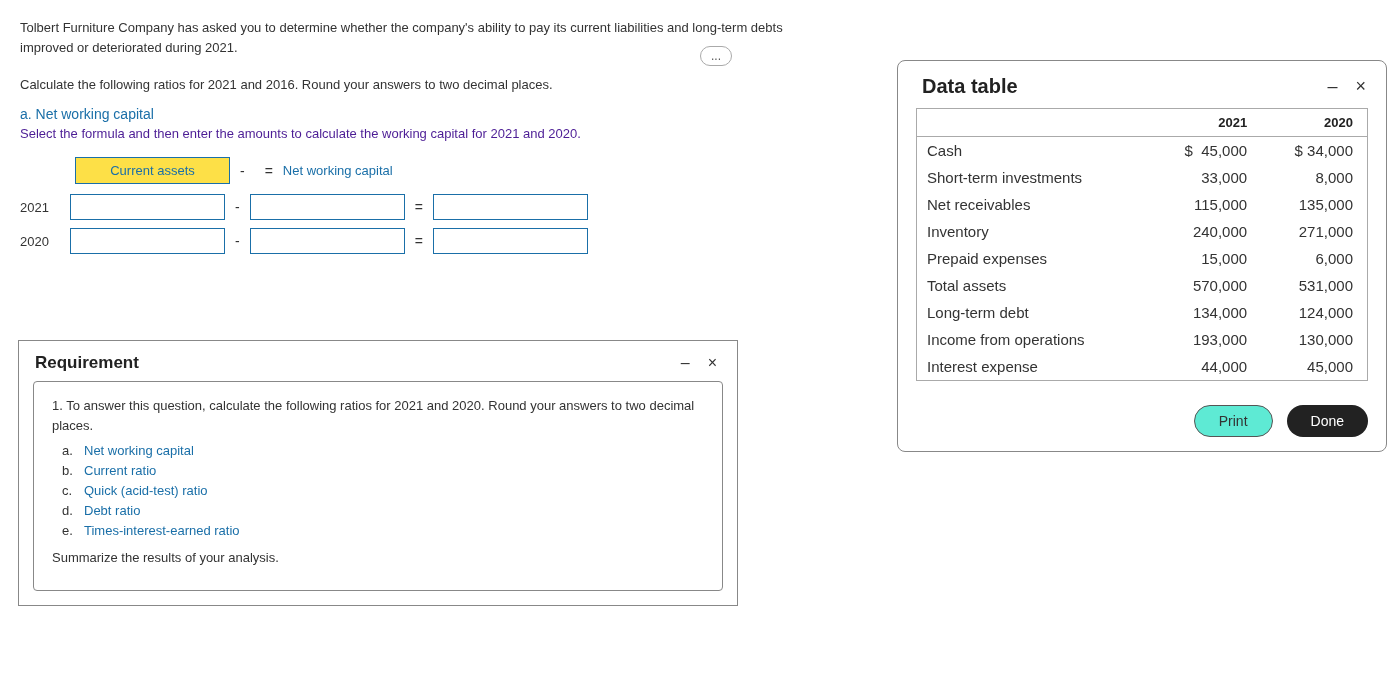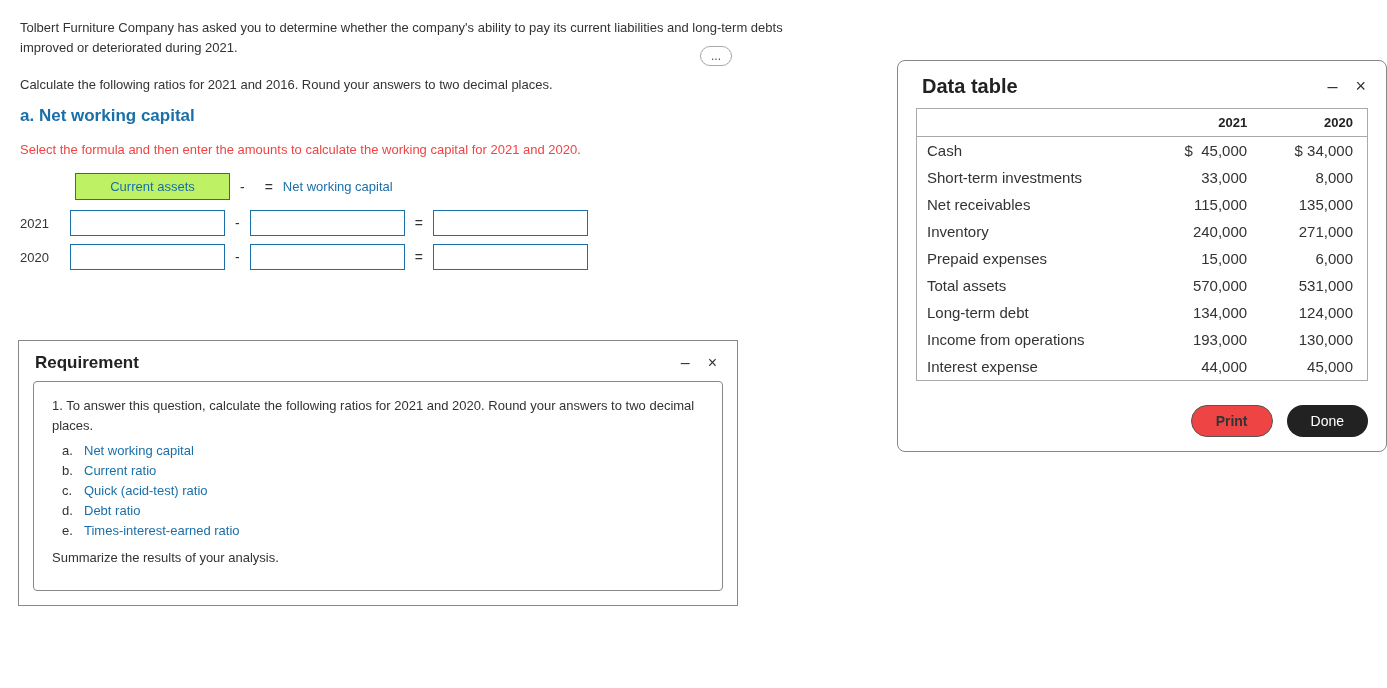--- a/index.html
+++ b/index.html
@@ -39,46 +39,46 @@
     }
 
     .calculate-text {
       font-size: 13px;
       color: #333;
       margin-bottom: 14px;
     }
 
     .net-working-label {
       color: #1a6fa8;
-      font-weight: bold;
-      font-size: 17px;
-      margin-bottom: 16px;
+      font-weight: normal;
+      font-size: 14px;
+      margin-bottom: 4px;
     }
 
     .select-formula-text {
       font-size: 13px;
-      color: #ef4444;
+      color: #4c1d95;
       margin-bottom: 16px;
     }
 
     .formula-header-row {
       display: flex;
       align-items: center;
       margin-bottom: 10px;
       margin-left: 55px;
     }
 
     .formula-box {
       border: 1.5px solid #1a6fa8;
       padding: 5px 12px;
       min-width: 155px;
       text-align: center;
       color: #1a6fa8;
       font-size: 13px;
-      background: #bef264;
+      background: #fde047;
     }
 
     .formula-operator {
       margin: 0 10px;
       color: #333;
       font-size: 14px;
     }
 
     .formula-equals {
       margin: 0 10px;
@@ -287,26 +287,25 @@
     .dt-footer {
       display: flex;
       justify-content: flex-end;
       gap: 14px;
       padding: 10px 18px 14px 18px;
     }
 
     .btn-print {
       border: 1.5px solid #555;
       border-radius: 20px;
-      background: #ef4444;
+      background: #5eead4;
       padding: 7px 24px;
       font-size: 14px;
       color: #333;
       cursor: pointer;
-      font-weight: bold;
     }
 
     .btn-done {
       border: none;
       border-radius: 20px;
       background: #222;
       padding: 7px 24px;
       font-size: 14px;
       color: #fff;
       cursor: pointer;

